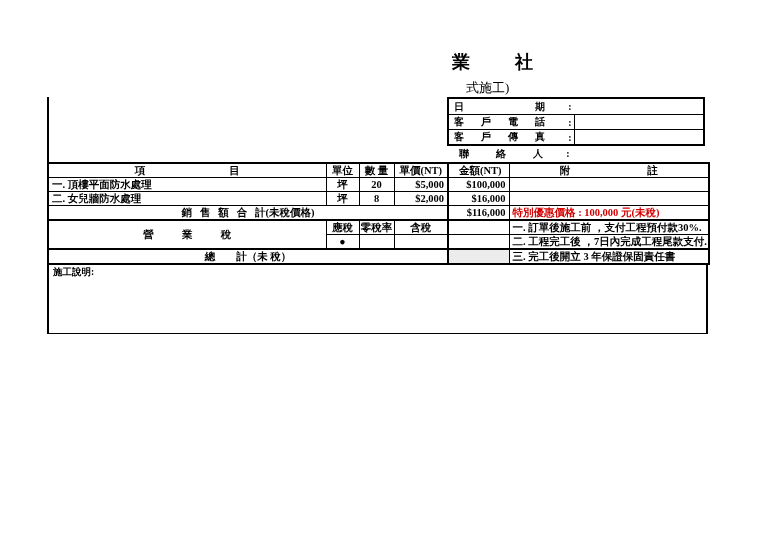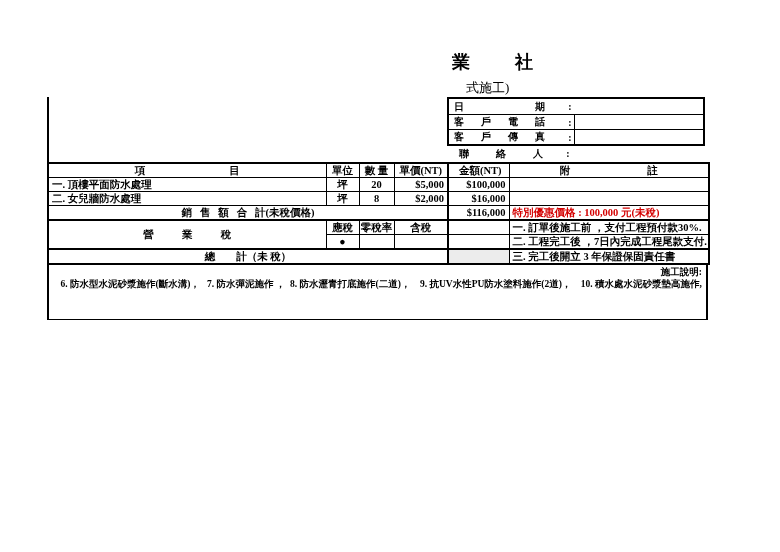--- a/index.html
+++ b/index.html
@@ -50,23 +50,23 @@
   .shade { background:#ececec; }
   .bl2 { border-left:2px solid #000 !important; }
   .bt2 td { border-top:2px solid #000 !important; }
   .total-row td { height:18px; }
   .spread { display:flex; justify-content:space-between; margin:0 auto; }
   .w105 { width:105px; } .w98 { width:98px; } .w88 { width:88px; }
   .note-cell { font-size:10px; padding-left:3px; text-align:left; }
   .dot { font-size:10px; }
 
   
-  .notes-block { left:47px; top:264px; width:661px; height:56px;
+  .notes-block { left:47px; top:264px; width:661px; height:70px;
     border-left:2px solid #000; border-right:2px solid #000; border-bottom:1px solid #000;
-    padding:2px 4px 0 4px; font-weight:bold;text-align:right; }
+    padding:2px 4px 0 4px; font-weight:bold; }
   .notes-block .nline { font-size:9.5px; line-height:12px; white-space:pre; overflow:hidden; }
   .notes-block .nline.gap { margin-top:3px; }
   .notes-block .ps { color:#d40000; font-size:10px; margin-top:3px; }
 </style>
 </head>
 <body>
 
 <div class="abs title-line">
   <span>業</span>
   <span>社</span>
@@ -177,14 +177,13 @@
         <td colspan="4" class="cC">總        計（未 稅）</td>
         <td class="cR bl2 shade"></td>
         <td class="note-cell">三. 完工後開立 3 年保證保固責任書</td>
       </tr>
     </tbody>
   </table>
 </div>
 
 <div class="abs notes-block">
   <div class="nline">施工說明:</div>
-  <div class="nline">6. 防水型水泥砂漿施作(斷水溝)，   7. 防水彈泥施作 ，  8. 防水瀝青打底施作(二道)，    9. 抗UV水性PU防水塗料施作(2道)，    10. 積水處水泥砂漿墊高施作,</div>
 </div>
 
 </body></html>

